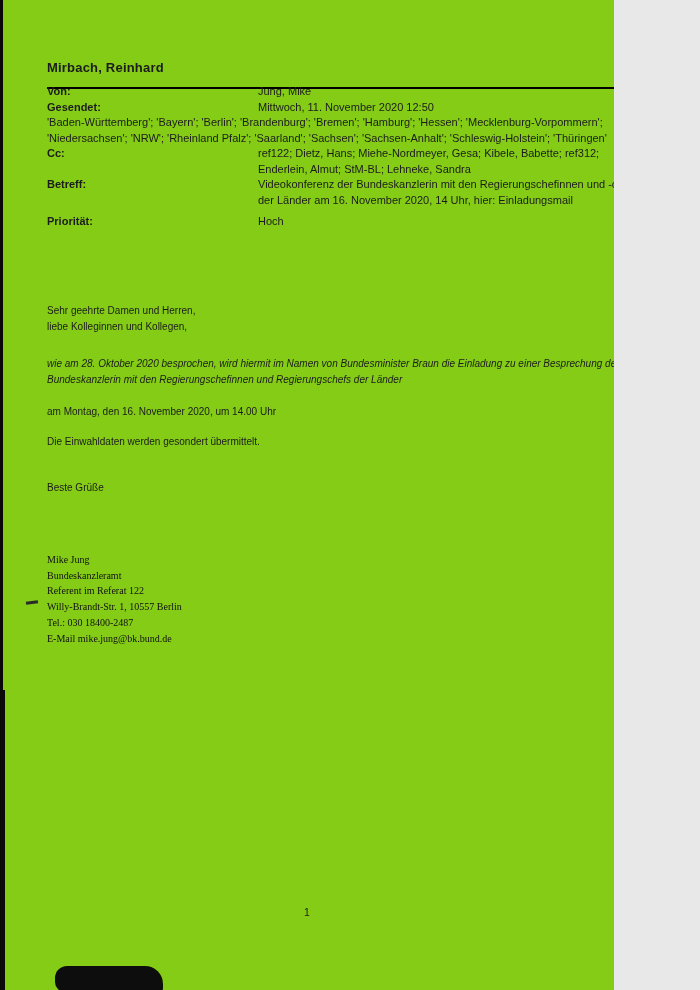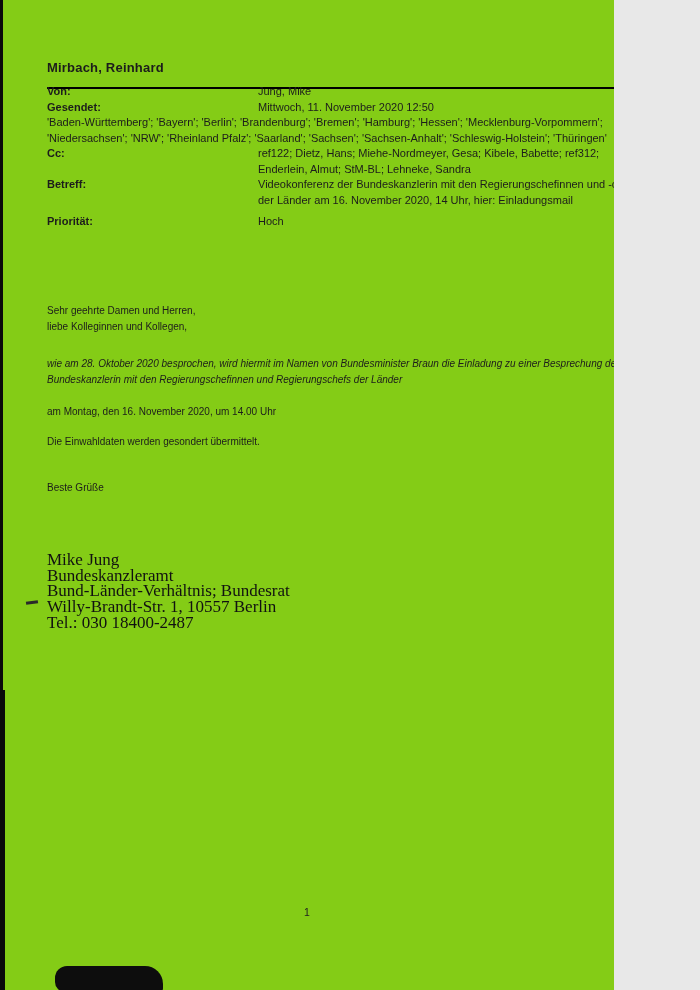--- a/index.html
+++ b/index.html
@@ -87,21 +87,21 @@
   .p-date       { margin-bottom: 14px !important; font-weight: normal; }
   .p-sent       { margin-bottom: 13px !important; }
   .p-dialin     { margin-bottom: 31px !important; }
 
   
   .signature {
     position: absolute;
     left: 47px; top: 552px;
     width: 420px;
     font-family: "Liberation Serif", serif;
-    font-size: 17px;
+    font-size: 10px;
     line-height: 15.7px;
     color: #111;
   }
   .signature div { white-space: nowrap; }
 
   
   .page-number {
     position: absolute;
     left: 0; top: 906px;
     width: 100%;
@@ -154,20 +154,21 @@
 liebe Kolleginnen und Kollegen,</p>
     <p class="p-invite">wie am 28. Oktober 2020 besprochen, wird hiermit im Namen von Bundesminister Braun die Einladung zu einer Besprechung der Bundeskanzlerin mit den Regierungschefinnen und Regierungschefs der Länder</p>
     <p class="p-date">am Montag, den 16. November 2020, um 14.00 Uhr</p>
     <p class="p-dialin">Die Einwahldaten werden gesondert übermittelt.</p>
     <p class="p-closing">Beste Grüße</p>
   </div>
 
   <div class="signature">
     <div>Mike Jung</div>
     <div>Bundeskanzleramt</div>
-    <div>Bund-Länder-Verhältnis; Bundesrat</div>
+    <div>Referent im Referat 122</div>
     <div>Willy-Brandt-Str. 1, 10557 Berlin</div>
     <div>Tel.: 030 18400-2487</div>
+    <div>E-Mail mike.jung@bk.bund.de</div>
   </div>
 
   <div class="page-number">1</div>
 
 </div>
 
 </body></html>

